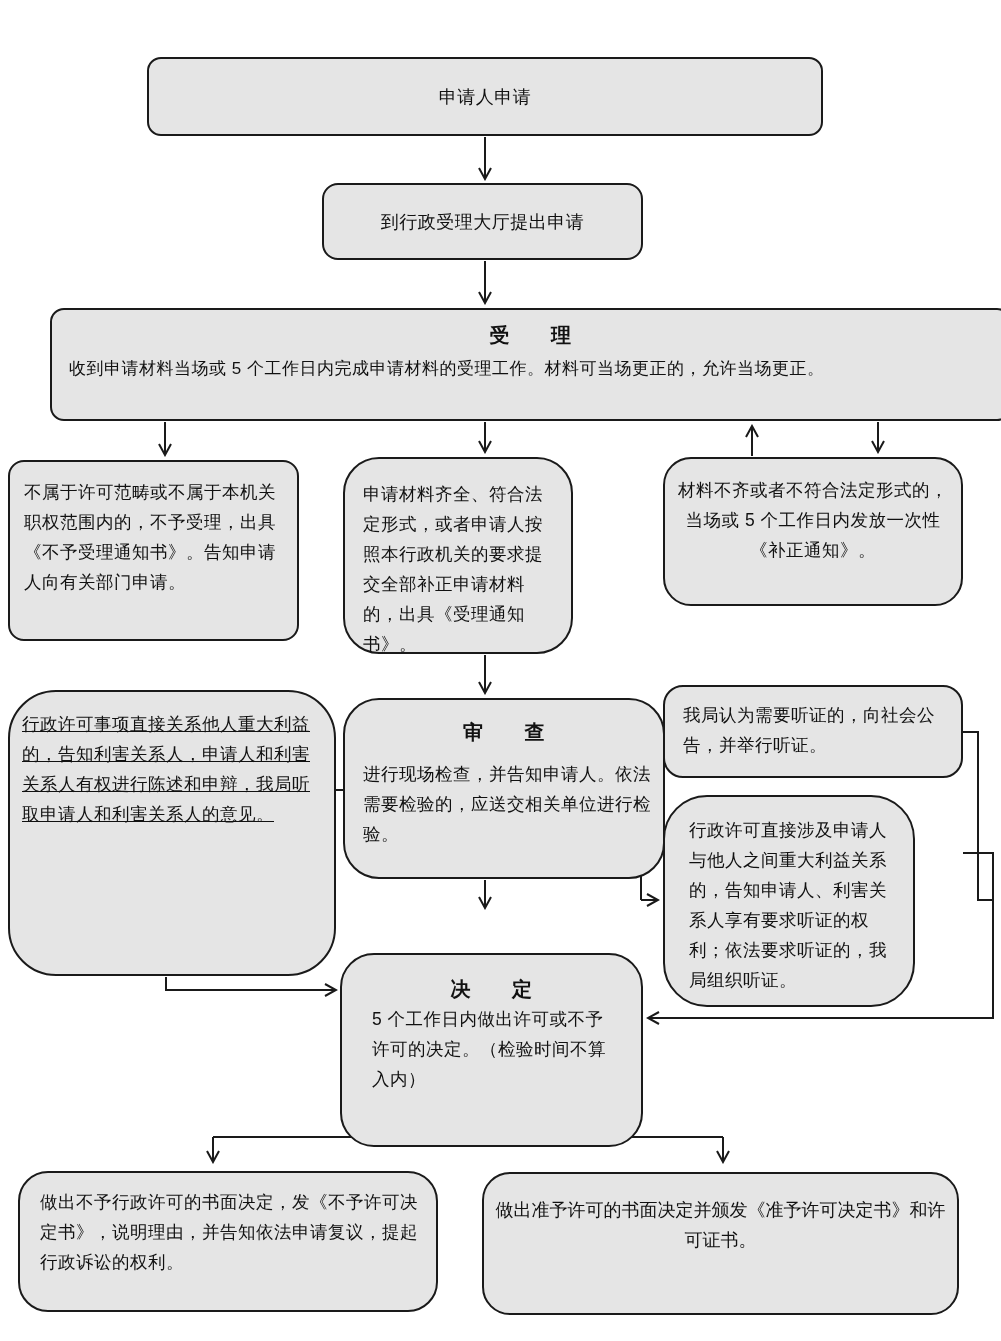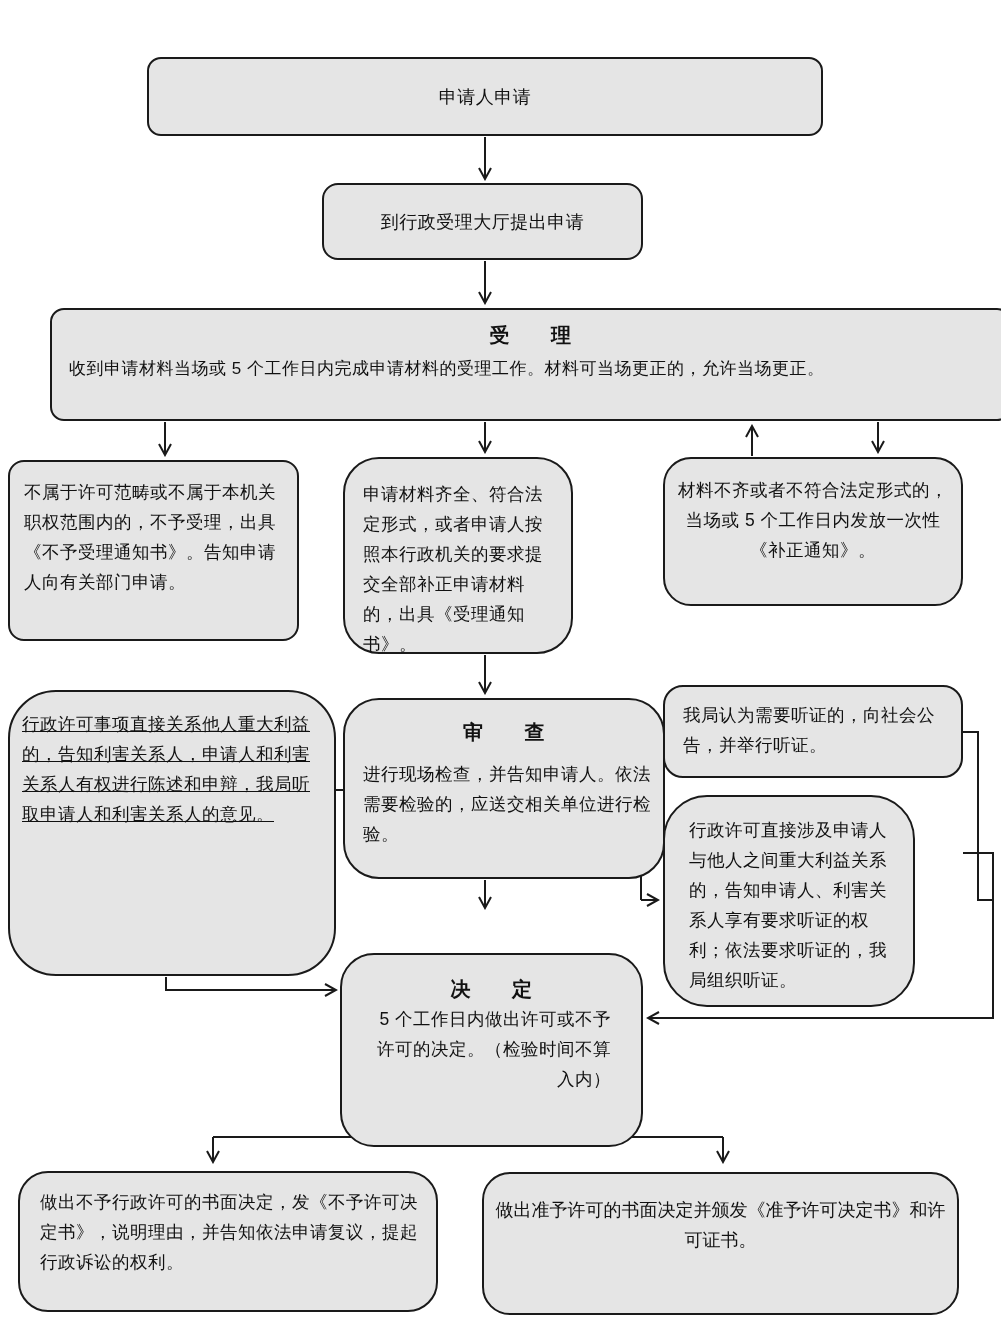--- a/index.html
+++ b/index.html
@@ -46,21 +46,21 @@
   #node-accept .body{ margin-top:6px; padding:0 10px 0 17px; font-size:17px; }
   #node-not-accepted{ left:8px;   top:460px; width:291px; height:181px; border-radius:16px; padding:15px 12px 0 14px; }
   #node-receipt     { left:343px; top:457px; width:230px; height:197px; border-radius:36px; padding:20px 12px 0 18px; }
   #node-supplement  { left:663px; top:457px; width:300px; height:149px; border-radius:28px; padding:16px 8px 0 8px; text-align:center; }
   #node-review      { left:343px; top:698px; width:322px; height:181px; border-radius:36px; padding-top:19px; }
   #node-review .body{ margin-top:14px; padding:0 8px 0 18px; }
   #node-stakeholder { left:8px;   top:690px; width:328px; height:286px; border-radius:48px; padding:17px 20px 0 12px;text-decoration:underline; }
   #node-public-hearing { left:663px; top:685px; width:300px; height:93px;  border-radius:20px; padding:13px 14px 0 18px; }
   #node-hearing-rights { left:663px; top:795px; width:252px; height:212px; border-radius:44px; padding:18px 14px 0 24px; }
   #node-decision    { left:340px; top:913px; width:303px; height:194px; border-radius:34px; padding-top:21px;margin-top:40px; }
-  #node-decision .body { margin-top:2px; padding:0 30px; text-align:right; }
+  #node-decision .body { margin-top:2px; padding:0 30px; text-align:left; }
   #node-deny        { left:18px;  top:1171px; width:420px; height:141px; border-radius:30px; padding:14px 16px 0 20px; }
   #node-grant       { left:482px; top:1172px; width:477px; height:143px; border-radius:28px; padding:21px 8px 0 8px; text-align:center; font-size:18px; letter-spacing:0; }
 </style>
 </head>
 <body>
 
 <div class="canvas">
 
   <svg class="connectors" viewBox="0 0 1001 1341" fill="none" stroke="#1a1a1a" stroke-width="2">
     <defs>

